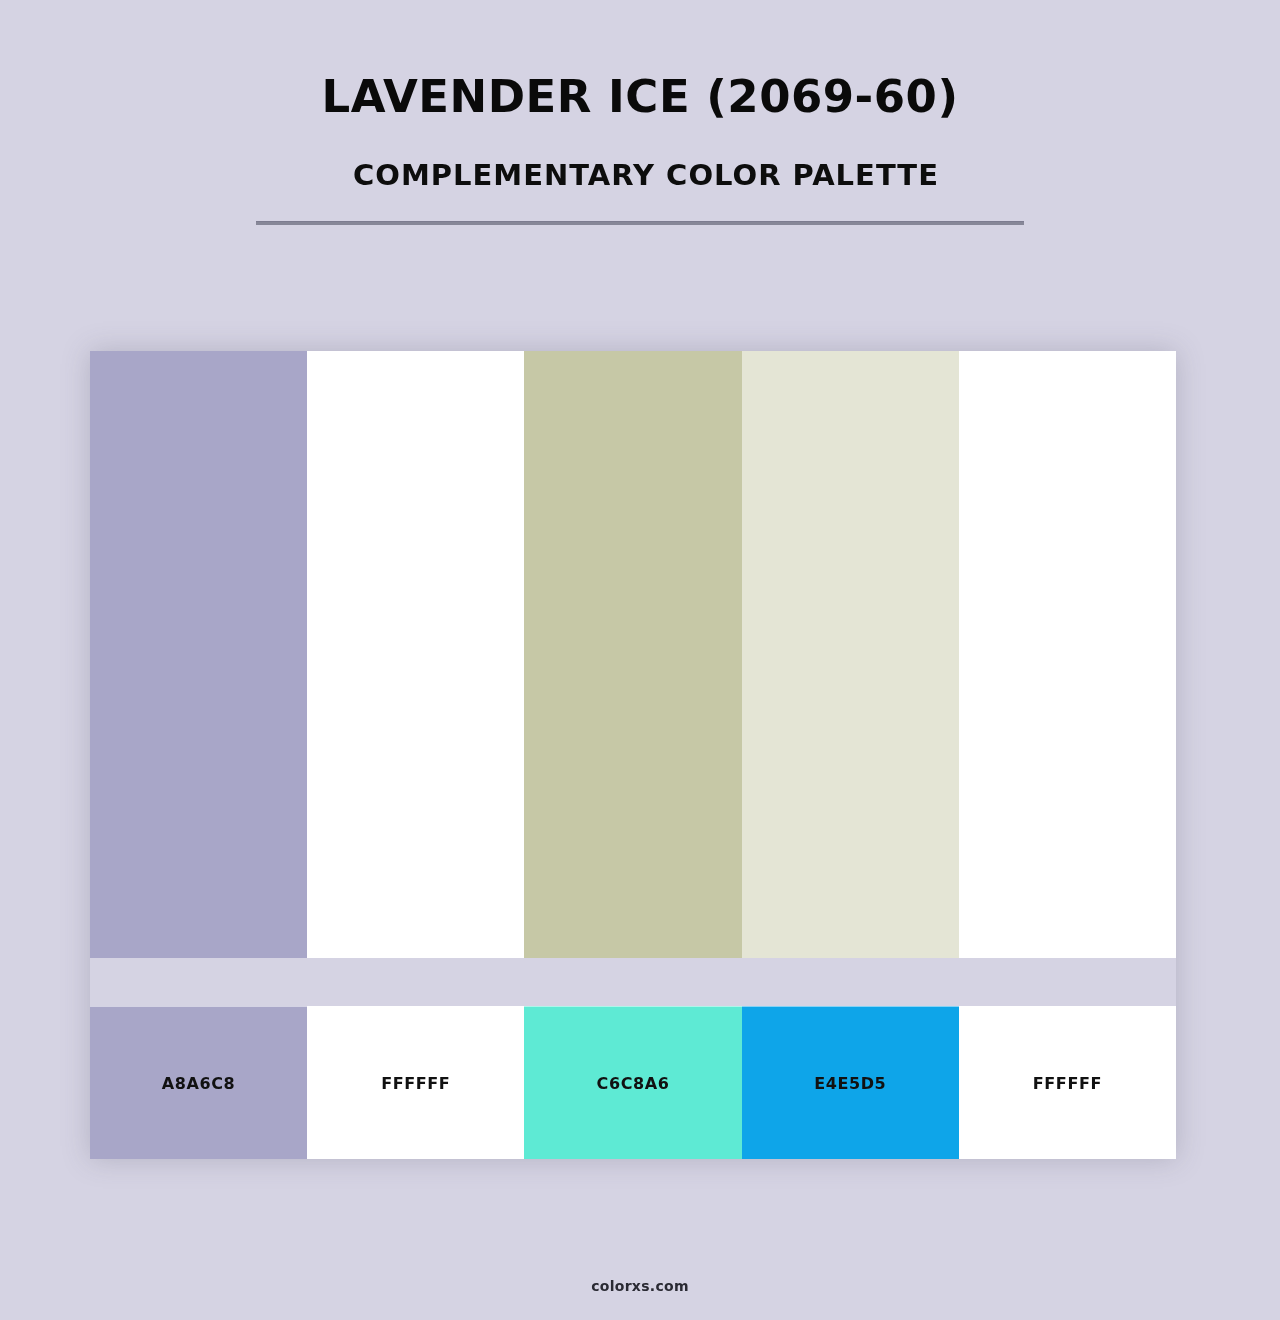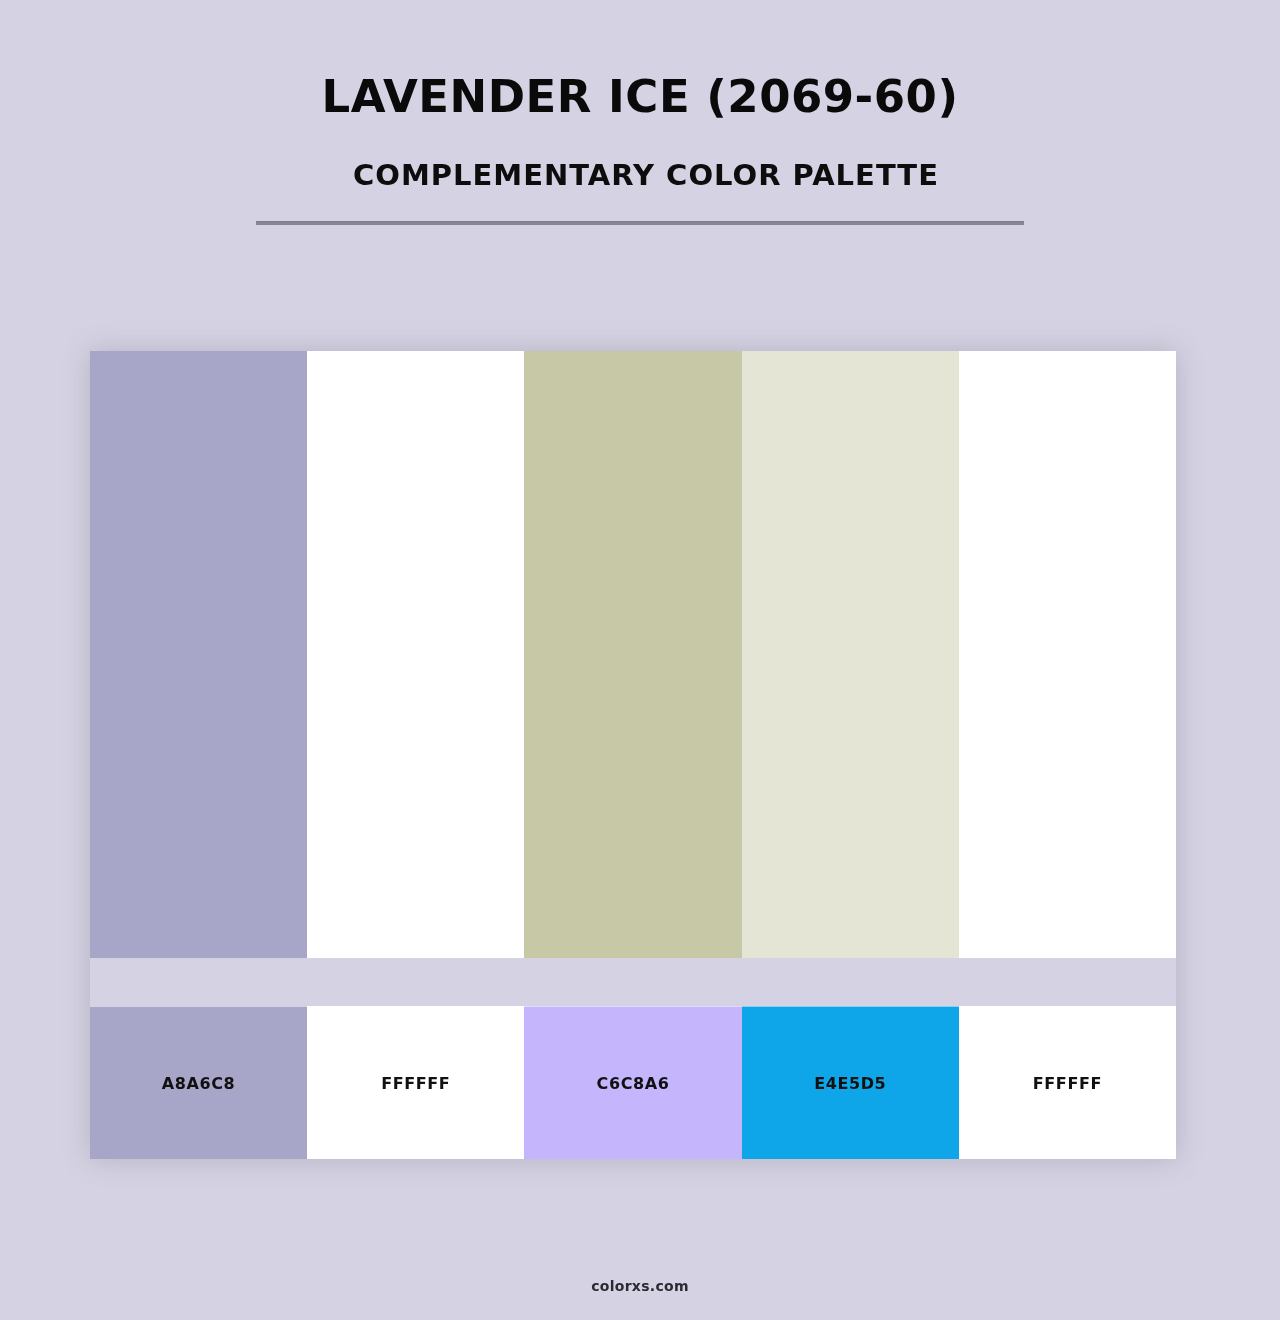--- a/index.html
+++ b/index.html
@@ -116,21 +116,21 @@
       </div>
 
 
       <div class="swatch">
         <div class="swatch-color" style="background:#ffffff"></div>
         <div class="swatch-label" style="background:#ffffff">FFFFFF</div>
       </div>
 
       <div class="swatch">
         <div class="swatch-color" style="background:#c6c8a6"></div>
-        <div class="swatch-label" style="background:#c4b5fd">C6C8A6</div>
+        <div class="swatch-label" style="background:#5eead4">C6C8A6</div>
       </div>
 
       <div class="swatch">
         <div class="swatch-color" style="background:#e4e5d5"></div>
         <div class="swatch-label" style="background:#0ea5e9">E4E5D5</div>
       </div>
 
       <div class="swatch">
         <div class="swatch-color" style="background:#ffffff"></div>
         <div class="swatch-label" style="background:#ffffff">FFFFFF</div>

